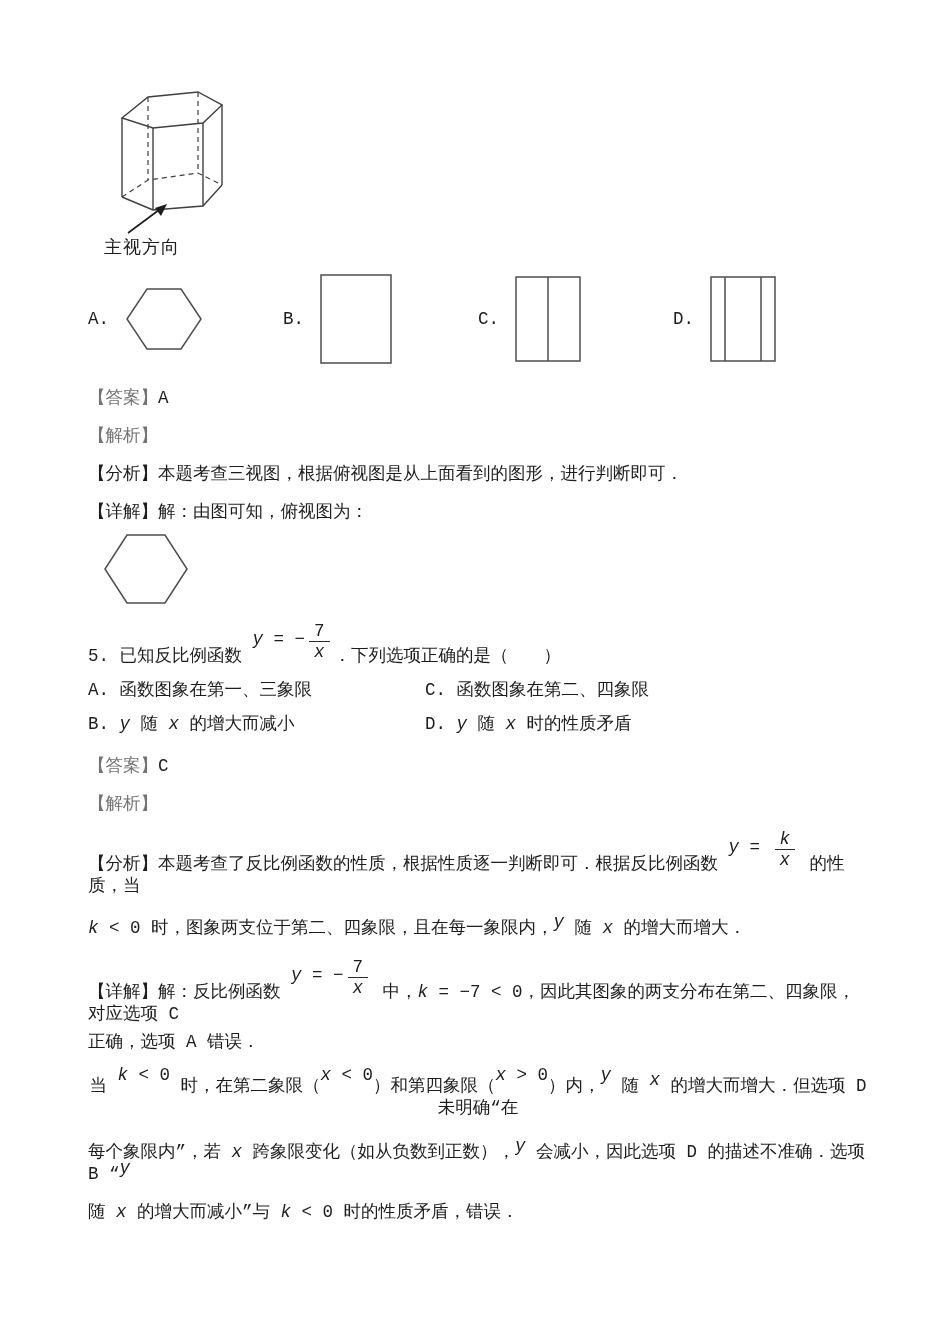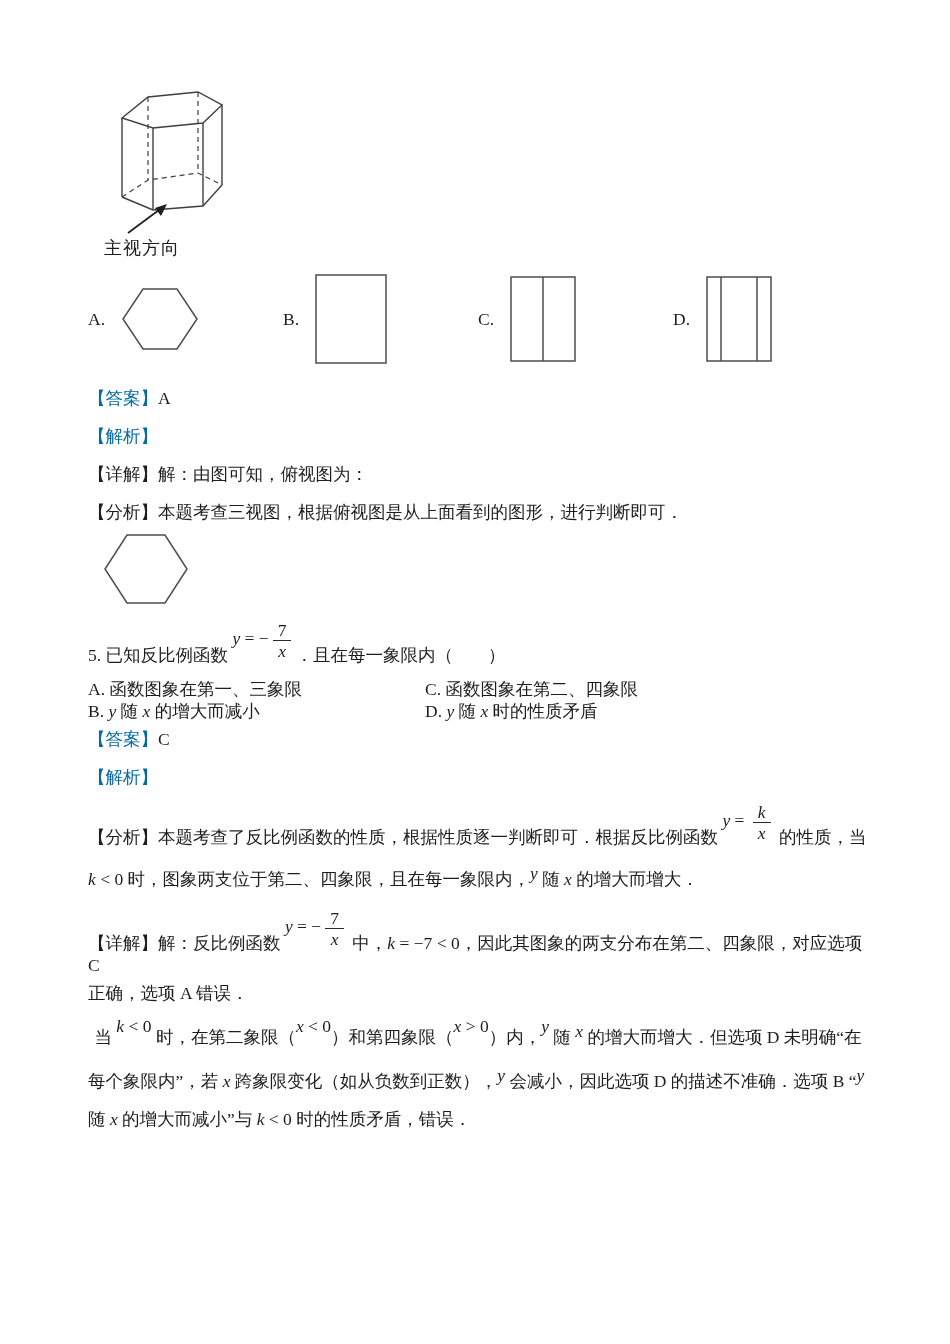--- a/index.html
+++ b/index.html
@@ -1,33 +1,33 @@
 <!DOCTYPE html>
 <html><head>
 <meta charset="utf-8">
 <style>
   html,body{margin:0;padding:0;background:#ffffff;}
   body{width:950px;height:1344px;overflow:hidden;}
   .page{box-sizing:border-box;width:950px;height:1344px;padding:85px 82px 6px 88px;
-        font-family:Liberation Serif, serif;font-size:17.5px;line-height:22px;color:#1d1d1d;}
+        font-family:Liberation Mono, monospace;font-size:17.5px;line-height:22px;color:#1d1d1d;}
   p{margin:0;}
-  .blue{color:#0369a1;}
+  .blue{color:#737373;}
   .ln{margin-top:16px;}
   
   .figblock{margin-left:16px;width:180px;}
   .figblock svg{display:block;margin-left:10px;}
   .figcap{margin-top:2px;font-size:18px;letter-spacing:1px;}
   
   .optrow4{display:flex;align-items:center;height:104px;margin-top:8px;}
   .o4{display:flex;align-items:center;width:195px;flex:0 0 195px;}
   .o4 .olab{margin-right:16px;}
   
   .topview{margin-top:10px;margin-left:15px;}
   
-  .optgrid{display:grid;grid-template-columns:337px 1fr;margin-top:12px;}
+  .optgrid{display:grid;grid-template-columns:337px 1fr;row-gap:12px;margin-top:12px;}
   
   .mv{font-style:italic;}
   .mr{font-style:normal;}
   .tx{font-style:normal;}
   .frac{display:inline-block;text-align:center;vertical-align:baseline;position:relative;top:-4px;margin:0 4px;}
   .fnum{display:block;line-height:20px;border-bottom:1px solid #2b2b2b;padding:0 5px;}
   .fden{display:block;line-height:20px;}
   .u1{position:relative;top:-6px;}
   .u2{position:relative;top:-11px;}
   .u3{position:relative;top:-17px;}
@@ -96,41 +96,41 @@
           <line class="shape" x1="15" y1="1" x2="15" y2="85"></line>
           <line class="shape" x1="51" y1="1" x2="51" y2="85"></line>
         </svg>
       </div>
     </div>
 
     <p class="ln">
       <span class="blue">【答案】</span><span>A</span>
     </p>
     <p class="ln blue">【解析】</p>
+    <p class="ln"><span class="tx">【分析】本题考查三视图，根据俯视图是从上面看到的图形，进行判断即可．</span></p>
     <p class="ln"><span class="tx">【详解】解：由图可知，俯视图为：</span></p>
-    <p class="ln"><span class="tx">【分析】本题考查三视图，根据俯视图是从上面看到的图形，进行判断即可．</span></p>
 
     <svg class="topview" width="86" height="72" viewBox="0 0 86 72">
       <polygon class="shape" points="24,2 62,2 84,36 62,70 24,70 2,36"></polygon>
     </svg>
 
   </section>
 
   <section>
 
-    <p class="fline" style="margin-top:14px"><span class="tx">5. 已知反比例函数 </span><span class="mv u3">y</span><span class="mr u3"> = −</span><span class="frac"><span class="fnum mr">7</span><span class="fden mv">x</span></span><span class="tx">．且在每一象限内（　　）</span></p>
+    <p class="fline" style="margin-top:14px"><span class="tx">5. 已知反比例函数 </span><span class="mv u3">y</span><span class="mr u3"> = −</span><span class="frac"><span class="fnum mr">7</span><span class="fden mv">x</span></span><span class="tx">．下列选项正确的是（　　）</span></p>
 
     <div class="optgrid">
       <p><span class="tx">A. 函数图象在第一、三象限</span></p>
       <p><span class="tx">C. 函数图象在第二、四象限</span></p>
       <p><span class="tx">B. </span><span class="mv">y</span><span class="tx"> 随 </span><span class="mv">x</span><span class="tx"> 的增大而减小</span></p>
       <p><span class="tx">D. </span><span class="mv">y</span><span class="tx"> 随 </span><span class="mv">x</span><span class="tx"> 时的性质矛盾</span></p>
     </div>
 
-    <p class="ln" style="margin-top:6px">
+    <p class="ln" style="margin-top:20px">
       <span class="blue">【答案】</span><span>C</span>
     </p>
     <p class="ln blue">【解析】</p>
 
     <p class="fline"><span class="tx">【分析】本题考查了反比例函数的性质，根据性质逐一判断即可．根据反比例函数 </span><span class="mv u3">y</span><span class="mr u3"> = </span><span class="frac"><span class="fnum mv">k</span><span class="fden mv">x</span></span><span class="tx"> 的性质，当</span></p>
     <p class="ln" style="margin-top:20px"><span class="mv">k</span><span class="mr"> &lt; 0 </span><span class="tx">时，图象两支位于第二、四象限，且在每一象限内，</span><span class="mv u1">y</span><span class="tx"> 随 </span><span class="mv">x</span><span class="tx"> 的增大而增大．</span></p>
 
     <p class="fline" style="margin-top:22px"><span class="tx">【详解】解：反比例函数 </span><span class="mv u3">y</span><span class="mr u3"> = −</span><span class="frac"><span class="fnum mr">7</span><span class="fden mv">x</span></span><span class="tx"> 中，</span><span class="mv">k</span><span class="mr"> = −7 &lt; 0</span><span class="tx">，因此其图象的两支分布在第二、四象限，对应选项 C</span></p>
     <p class="ln" style="margin-top:6px"><span class="tx">正确，选项 A 错误．</span></p>
 

